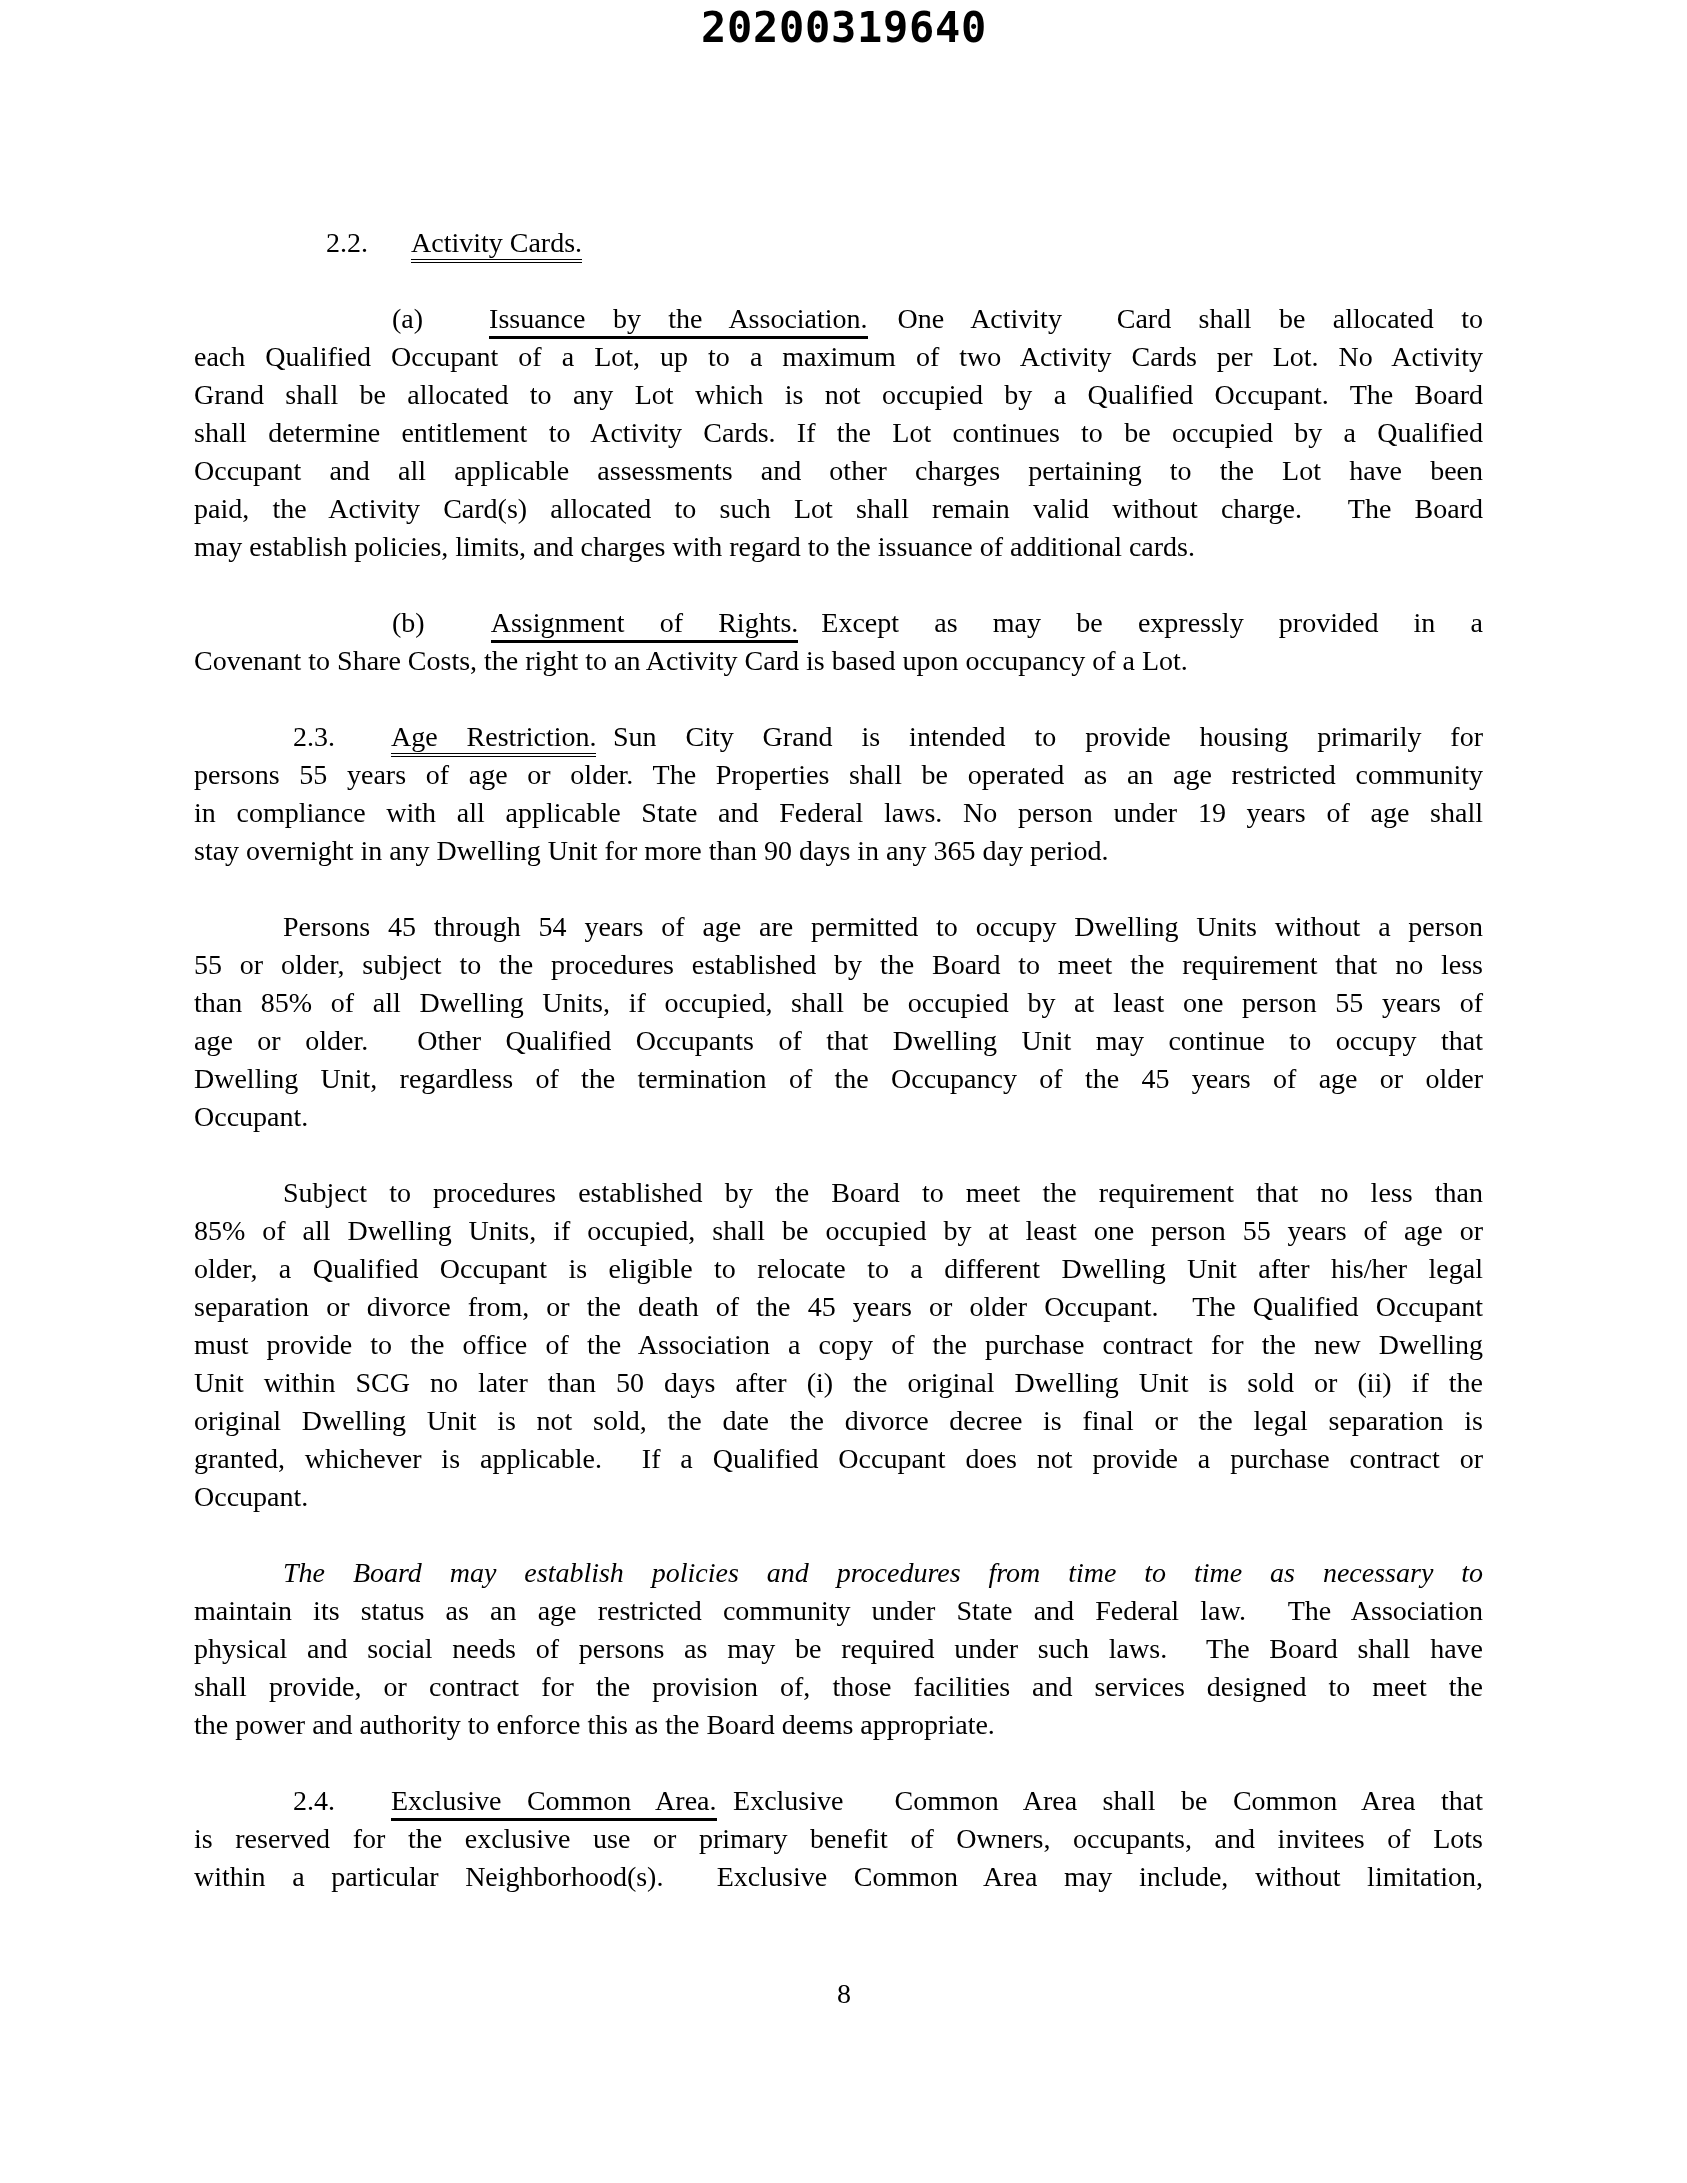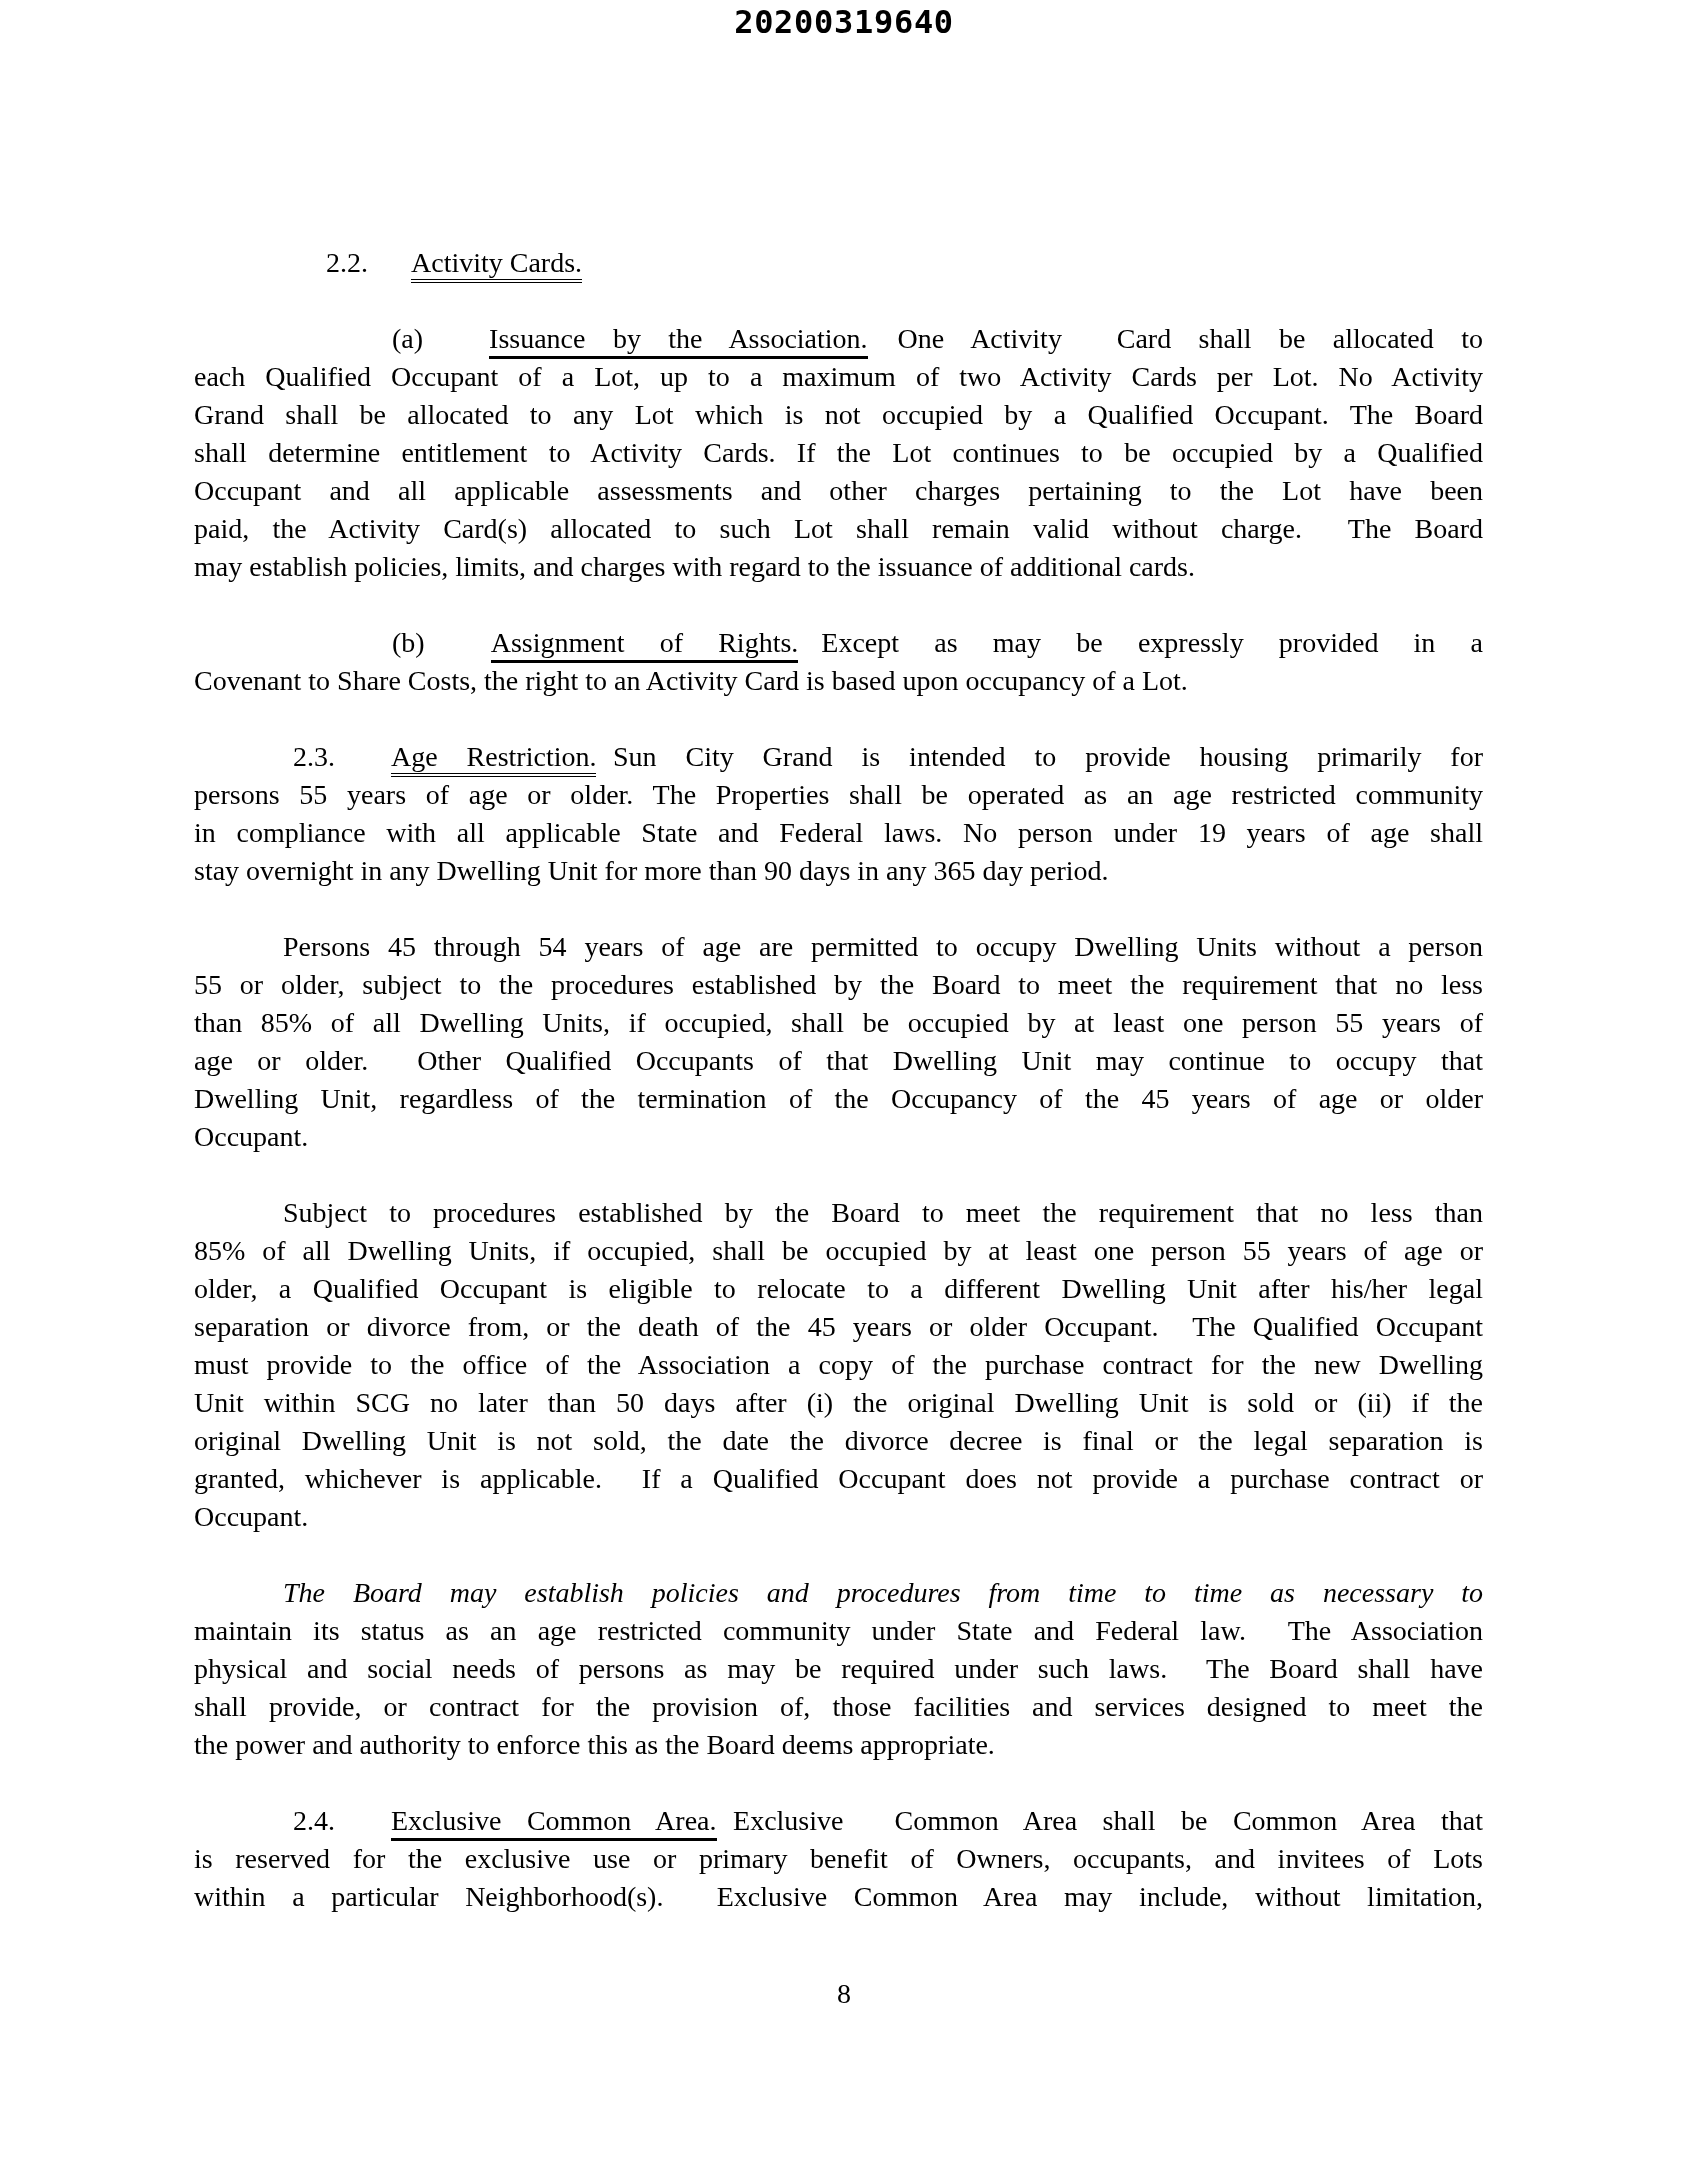--- a/index.html
+++ b/index.html
@@ -17,26 +17,26 @@
     overflow: hidden;
   }
   .doc-header {
     position: absolute;
     top: 2.6px;
     left: 0;
     width: 100%;
     text-align: center;
     font-family: "DejaVu Sans Mono", monospace;
     font-weight: bold;
-    font-size: 32px;
+    font-size: 42px;
     letter-spacing: 0.7px;
   }
   .doc-body {
     position: absolute;
-    top: 244px;
+    top: 224px;
     left: 194px;
     width: 1289px;
   }
   .block + .block { margin-top: 38px; }
   .line {
     font-size: 28px;
     line-height: 38px;
     text-align: justify;
     text-align-last: justify;
     white-space: pre-wrap;

